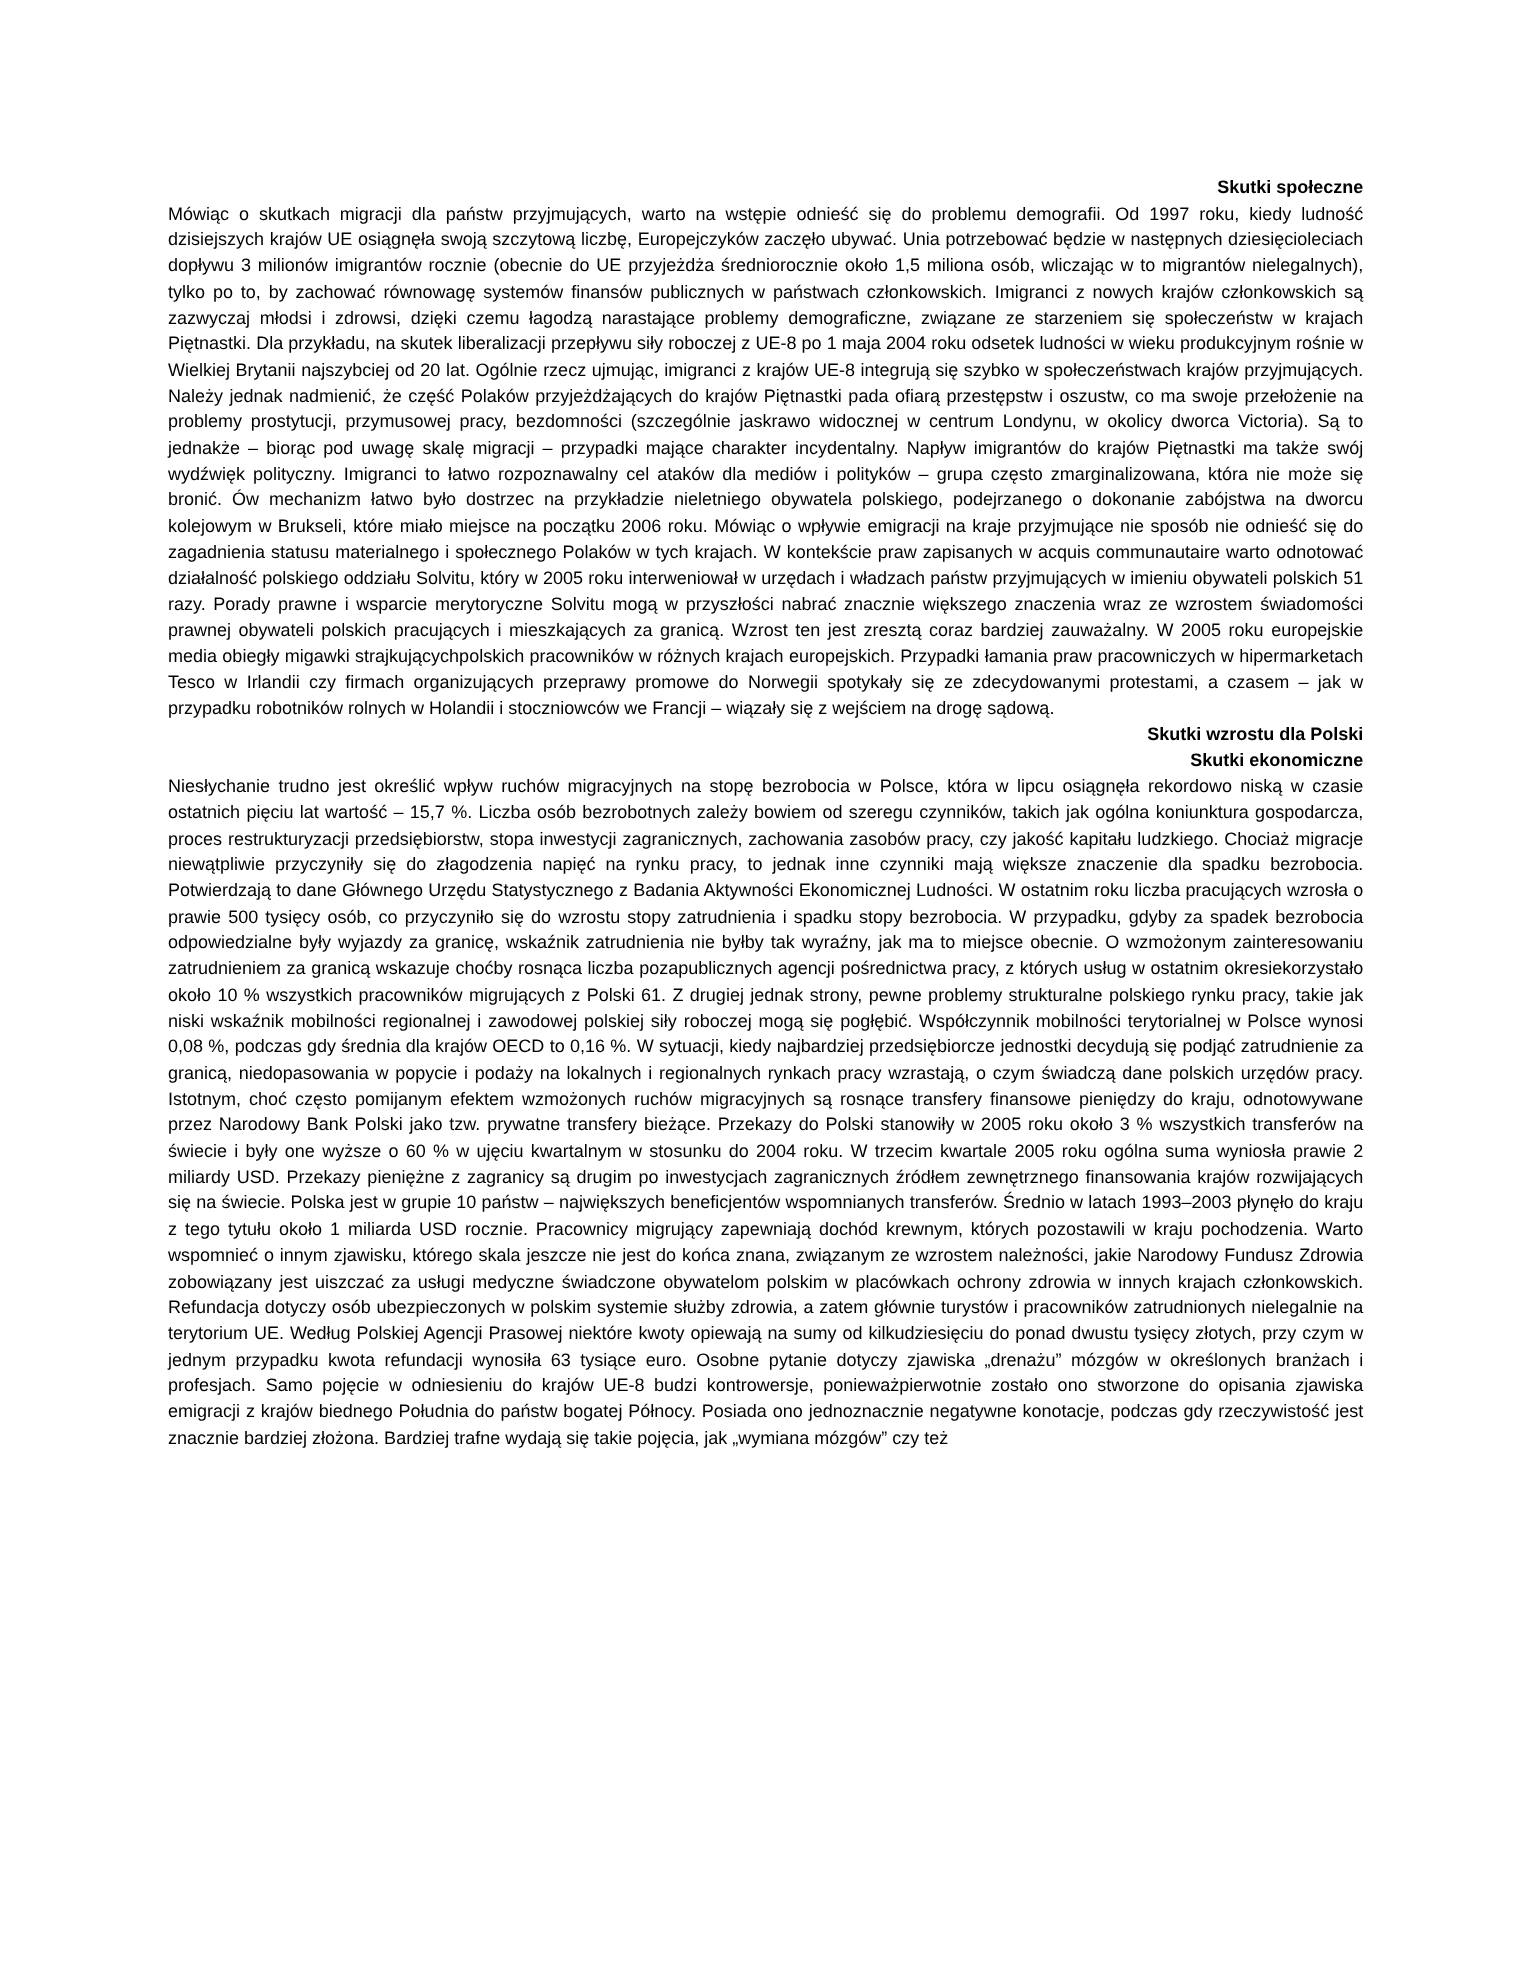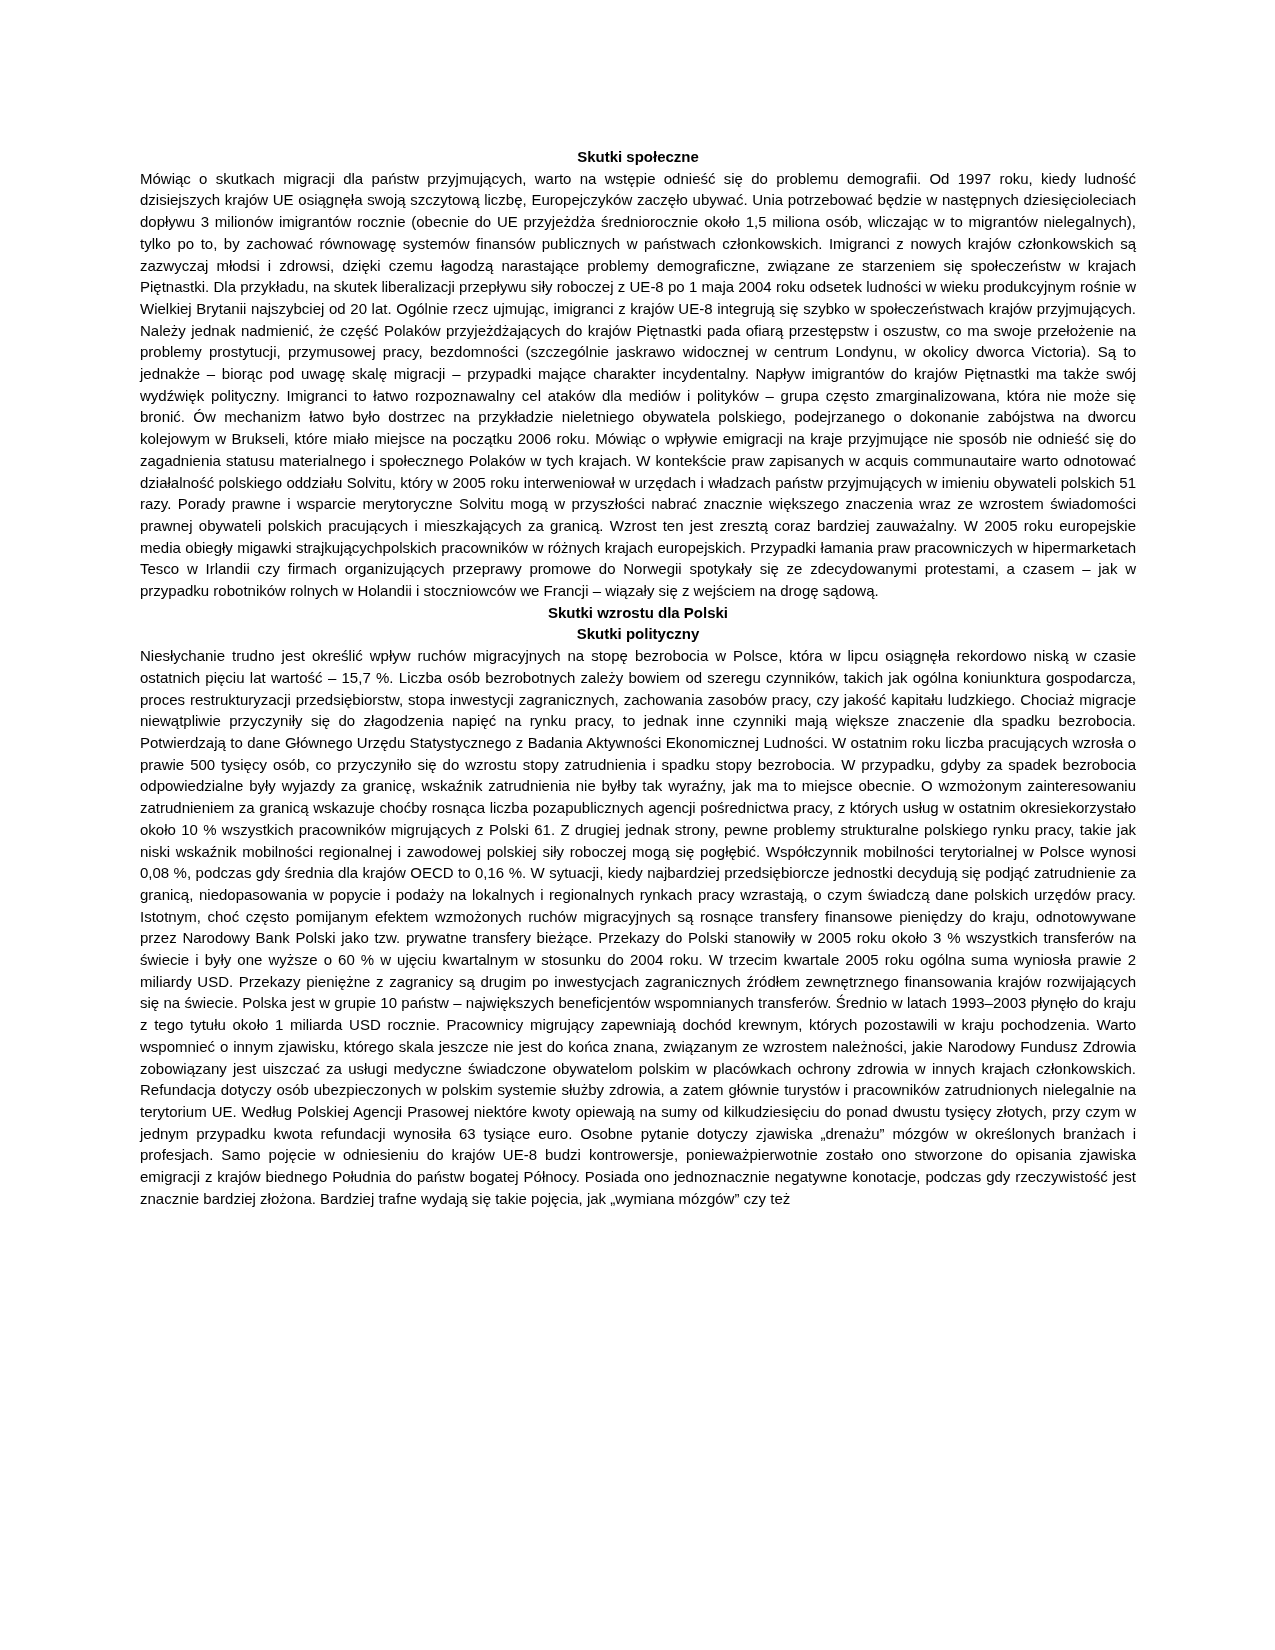--- a/index.html
+++ b/index.html
@@ -29,27 +29,27 @@
   }
   .content p,
   .content h2 {
     margin: 0;
     padding: 0;
   }
   .content h2 {
     font-size: 15px;
     line-height: 21.7px;
     font-weight: bold;
-    text-align: center;
+    text-align: right;
   }
 </style>
 </head>
 <body>
 
 <div class="page">
   <div class="content">
     <h2>Skutki społeczne</h2>
     <p>Mówiąc o skutkach migracji dla państw przyjmujących, warto na wstępie odnieść się do problemu demografii. Od 1997 roku, kiedy ludność dzisiejszych krajów UE osiągnęła swoją szczytową liczbę, Europejczyków zaczęło ubywać. Unia potrzebować będzie w następnych dziesięcioleciach dopływu 3 milionów imigrantów rocznie (obecnie do UE przyjeżdża średniorocznie około 1,5 miliona osób, wliczając w to migrantów nielegalnych), tylko po to, by zachować równowagę systemów finansów publicznych w państwach członkowskich. Imigranci z nowych krajów członkowskich są zazwyczaj młodsi i zdrowsi, dzięki czemu łagodzą narastające problemy demograficzne, związane ze starzeniem się społeczeństw w krajach Piętnastki. Dla przykładu, na skutek liberalizacji przepływu siły roboczej z UE-8 po 1 maja 2004 roku odsetek ludności w wieku produkcyjnym rośnie w Wielkiej Brytanii najszybciej od 20 lat. Ogólnie rzecz ujmując, imigranci z krajów UE-8 integrują się szybko w społeczeństwach krajów przyjmujących. Należy jednak nadmienić, że część Polaków przyjeżdżających do krajów Piętnastki pada ofiarą przestępstw i oszustw, co ma swoje przełożenie na problemy prostytucji, przymusowej pracy, bezdomności (szczególnie jaskrawo widocznej w centrum Londynu, w okolicy dworca Victoria). Są to jednakże – biorąc pod uwagę skalę migracji – przypadki mające charakter incydentalny. Napływ imigrantów do krajów Piętnastki ma także swój wydźwięk polityczny. Imigranci to łatwo rozpoznawalny cel ataków dla mediów i polityków – grupa często zmarginalizowana, która nie może się bronić. Ów mechanizm łatwo było dostrzec na przykładzie nieletniego obywatela polskiego, podejrzanego o dokonanie zabójstwa na dworcu kolejowym w Brukseli, które miało miejsce na początku 2006 roku. Mówiąc o wpływie emigracji na kraje przyjmujące nie sposób nie odnieść się do zagadnienia statusu materialnego i społecznego Polaków w tych krajach. W kontekście praw zapisanych w acquis communautaire warto odnotować działalność polskiego oddziału Solvitu, który w 2005 roku interweniował w urzędach i władzach państw przyjmujących w imieniu obywateli polskich 51 razy. Porady prawne i wsparcie merytoryczne Solvitu mogą w przyszłości nabrać znacznie większego znaczenia wraz ze wzrostem świadomości prawnej obywateli polskich pracujących i mieszkających za granicą. Wzrost ten jest zresztą coraz bardziej zauważalny. W 2005 roku europejskie media obiegły migawki strajkującychpolskich pracowników w różnych krajach europejskich. Przypadki łamania praw pracowniczych w hipermarketach Tesco w Irlandii czy firmach organizujących przeprawy promowe do Norwegii spotykały się ze zdecydowanymi protestami, a czasem – jak w przypadku robotników rolnych w Holandii i stoczniowców we Francji – wiązały się z wejściem na drogę sądową.</p>
     <h2>Skutki wzrostu dla Polski</h2>
-    <h2>Skutki polityczny</h2>
+    <h2>Skutki ekonomiczne</h2>
     <p>Niesłychanie trudno jest określić wpływ ruchów migracyjnych na stopę bezrobocia w Polsce, która w lipcu osiągnęła rekordowo niską w czasie ostatnich pięciu lat wartość – 15,7 %. Liczba osób bezrobotnych zależy bowiem od szeregu czynników, takich jak ogólna koniunktura gospodarcza, proces restrukturyzacji przedsiębiorstw, stopa inwestycji zagranicznych, zachowania zasobów pracy, czy jakość kapitału ludzkiego. Chociaż migracje niewątpliwie przyczyniły się do złagodzenia napięć na rynku pracy, to jednak inne czynniki mają większe znaczenie dla spadku bezrobocia. Potwierdzają to dane Głównego Urzędu Statystycznego z Badania Aktywności Ekonomicznej Ludności. W ostatnim roku liczba pracujących wzrosła o prawie 500 tysięcy osób, co przyczyniło się do wzrostu stopy zatrudnienia i spadku stopy bezrobocia. W przypadku, gdyby za spadek bezrobocia odpowiedzialne były wyjazdy za granicę, wskaźnik zatrudnienia nie byłby tak wyraźny, jak ma to miejsce obecnie. O wzmożonym zainteresowaniu zatrudnieniem za granicą wskazuje choćby rosnąca liczba pozapublicznych agencji pośrednictwa pracy, z których usług w ostatnim okresiekorzystało około 10 % wszystkich pracowników migrujących z Polski 61. Z drugiej jednak strony, pewne problemy strukturalne polskiego rynku pracy, takie jak niski wskaźnik mobilności regionalnej i zawodowej polskiej siły roboczej mogą się pogłębić. Współczynnik mobilności terytorialnej w Polsce wynosi 0,08 %, podczas gdy średnia dla krajów OECD to 0,16 %. W sytuacji, kiedy najbardziej przedsiębiorcze jednostki decydują się podjąć zatrudnienie za granicą, niedopasowania w popycie i podaży na lokalnych i regionalnych rynkach pracy wzrastają, o czym świadczą dane polskich urzędów pracy. Istotnym, choć często pomijanym efektem wzmożonych ruchów migracyjnych są rosnące transfery finansowe pieniędzy do kraju, odnotowywane przez Narodowy Bank Polski jako tzw. prywatne transfery bieżące. Przekazy do Polski stanowiły w 2005 roku około 3 % wszystkich transferów na świecie i były one wyższe o 60 % w ujęciu kwartalnym w stosunku do 2004 roku. W trzecim kwartale 2005 roku ogólna suma wyniosła prawie 2 miliardy USD. Przekazy pieniężne z zagranicy są drugim po inwestycjach zagranicznych źródłem zewnętrznego finansowania krajów rozwijających się na świecie. Polska jest w grupie 10 państw – największych beneficjentów wspomnianych transferów. Średnio w latach 1993–2003 płynęło do kraju z tego tytułu około 1 miliarda USD rocznie. Pracownicy migrujący zapewniają dochód krewnym, których pozostawili w kraju pochodzenia. Warto wspomnieć o innym zjawisku, którego skala jeszcze nie jest do końca znana, związanym ze wzrostem należności, jakie Narodowy Fundusz Zdrowia zobowiązany jest uiszczać za usługi medyczne świadczone obywatelom polskim w placówkach ochrony zdrowia w innych krajach członkowskich. Refundacja dotyczy osób ubezpieczonych w polskim systemie służby zdrowia, a zatem głównie turystów i pracowników zatrudnionych nielegalnie na terytorium UE. Według Polskiej Agencji Prasowej niektóre kwoty opiewają na sumy od kilkudziesięciu do ponad dwustu tysięcy złotych, przy czym w jednym przypadku kwota refundacji wynosiła 63 tysiące euro. Osobne pytanie dotyczy zjawiska „drenażu” mózgów w określonych branżach i profesjach. Samo pojęcie w odniesieniu do krajów UE-8 budzi kontrowersje, ponieważpierwotnie zostało ono stworzone do opisania zjawiska emigracji z krajów biednego Południa do państw bogatej Północy. Posiada ono jednoznacznie negatywne konotacje, podczas gdy rzeczywistość jest znacznie bardziej złożona. Bardziej trafne wydają się takie pojęcia, jak „wymiana mózgów” czy też</p>
   </div>
 </div>
 
 </body></html>

